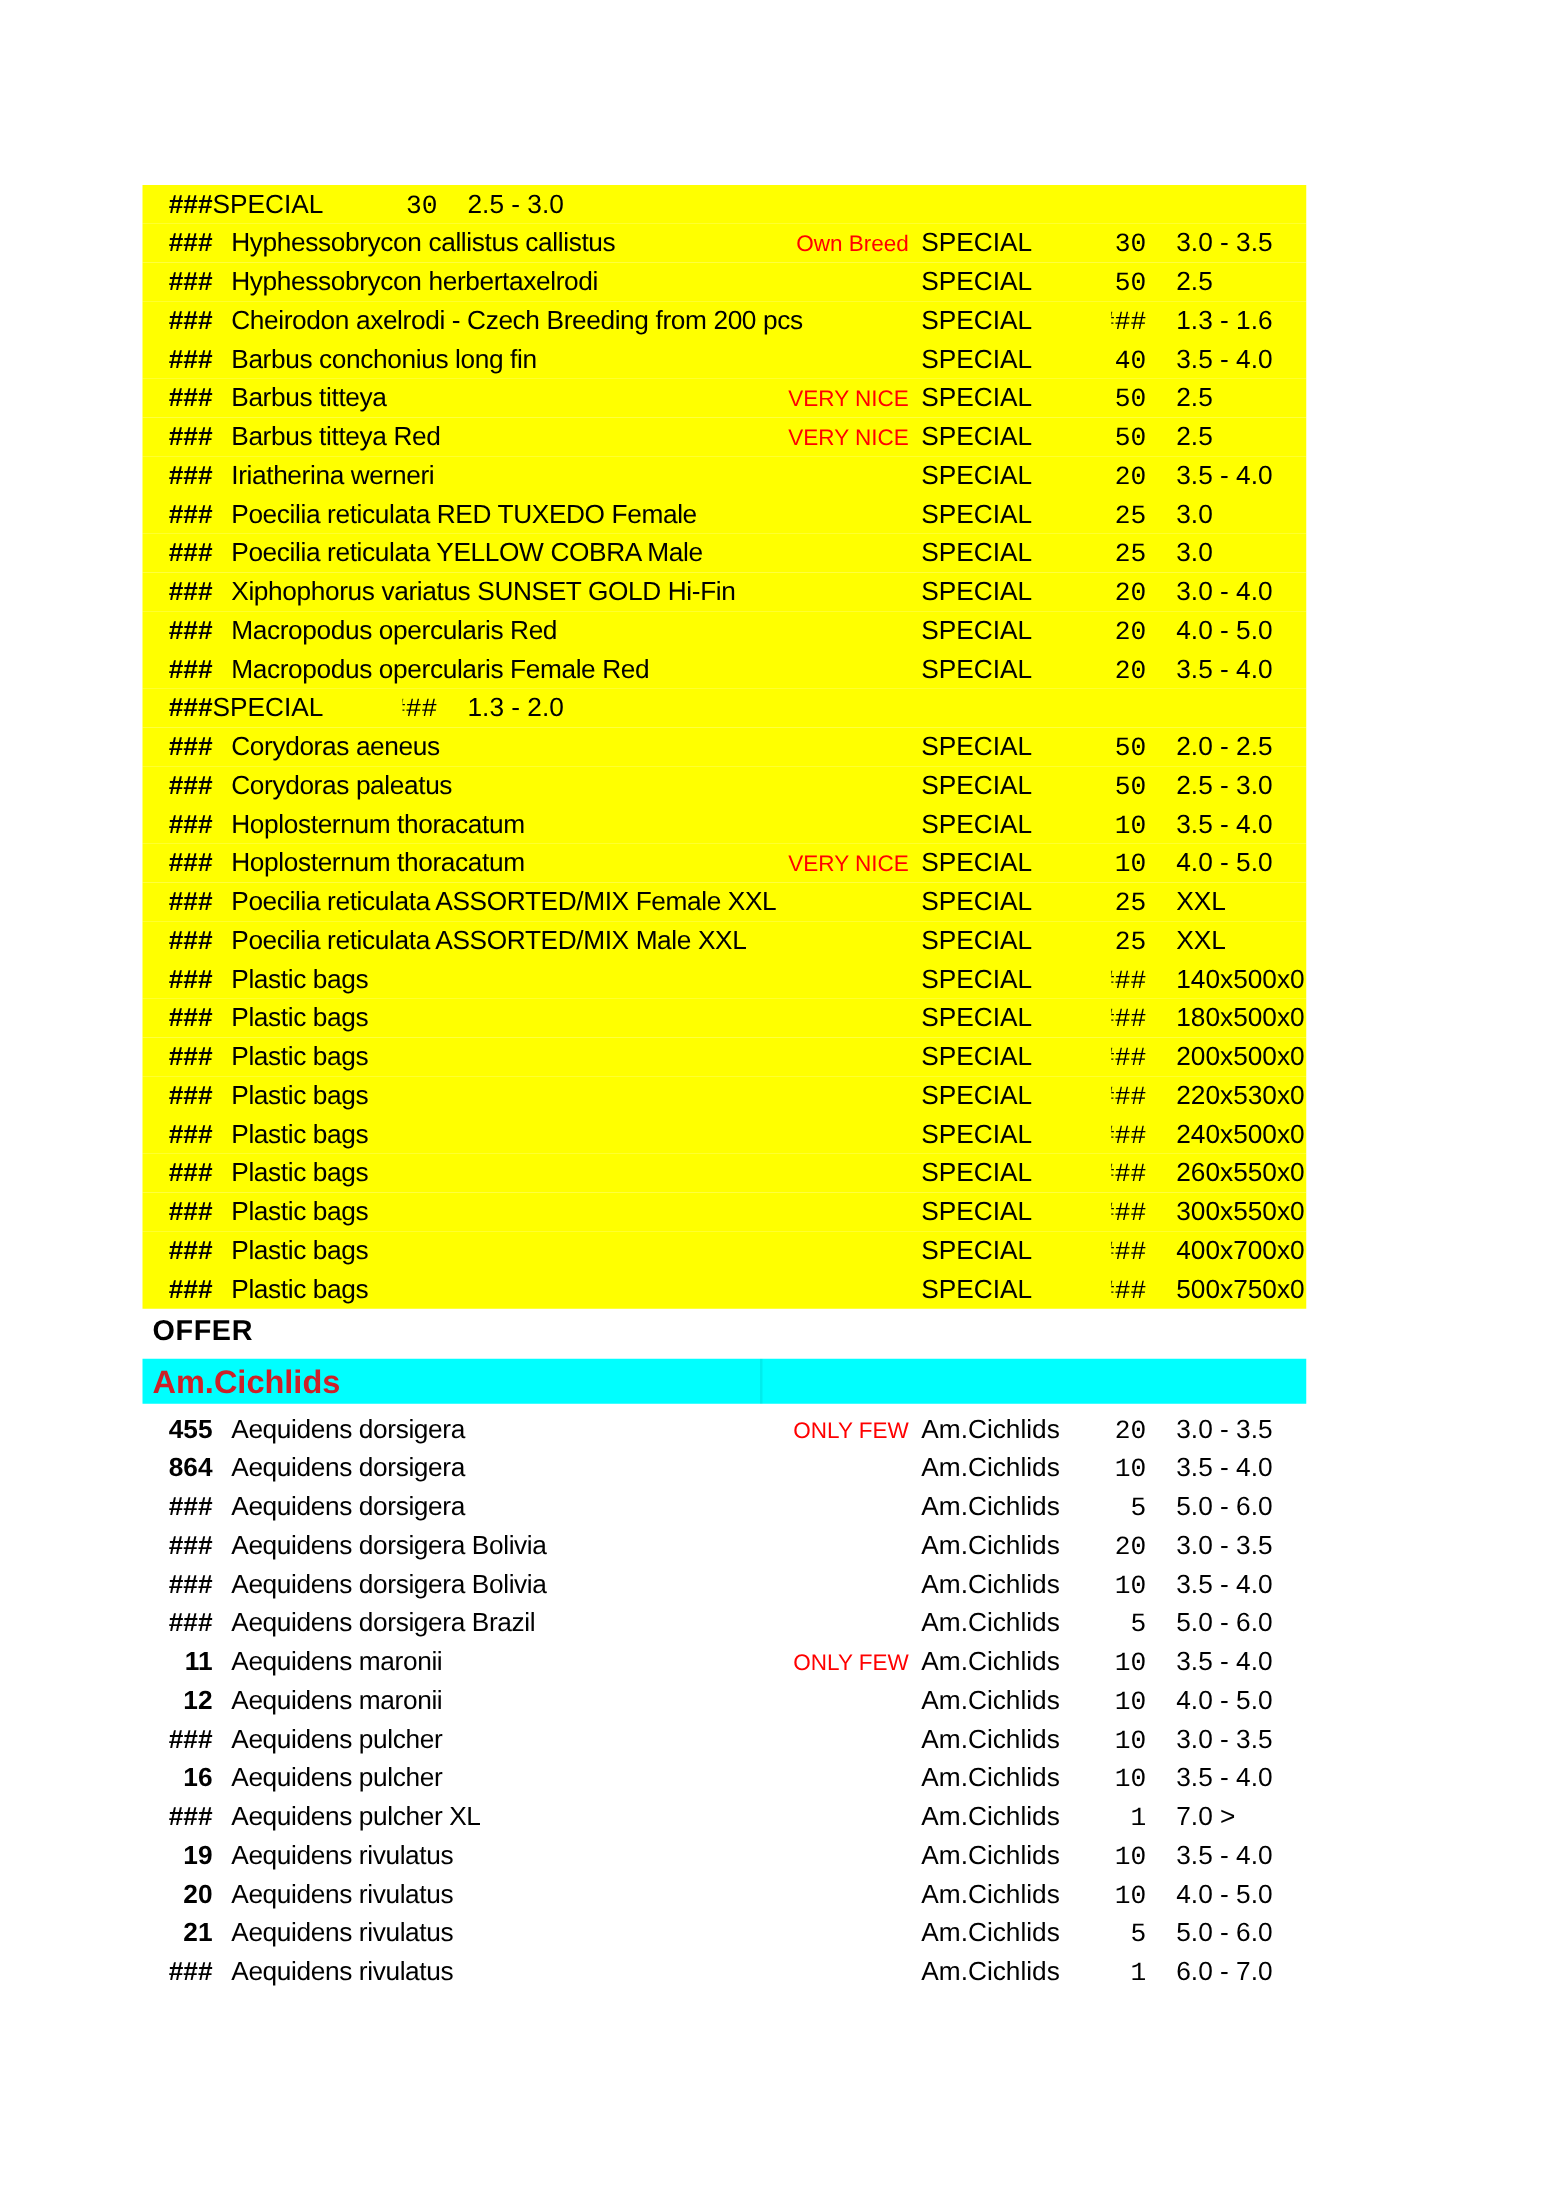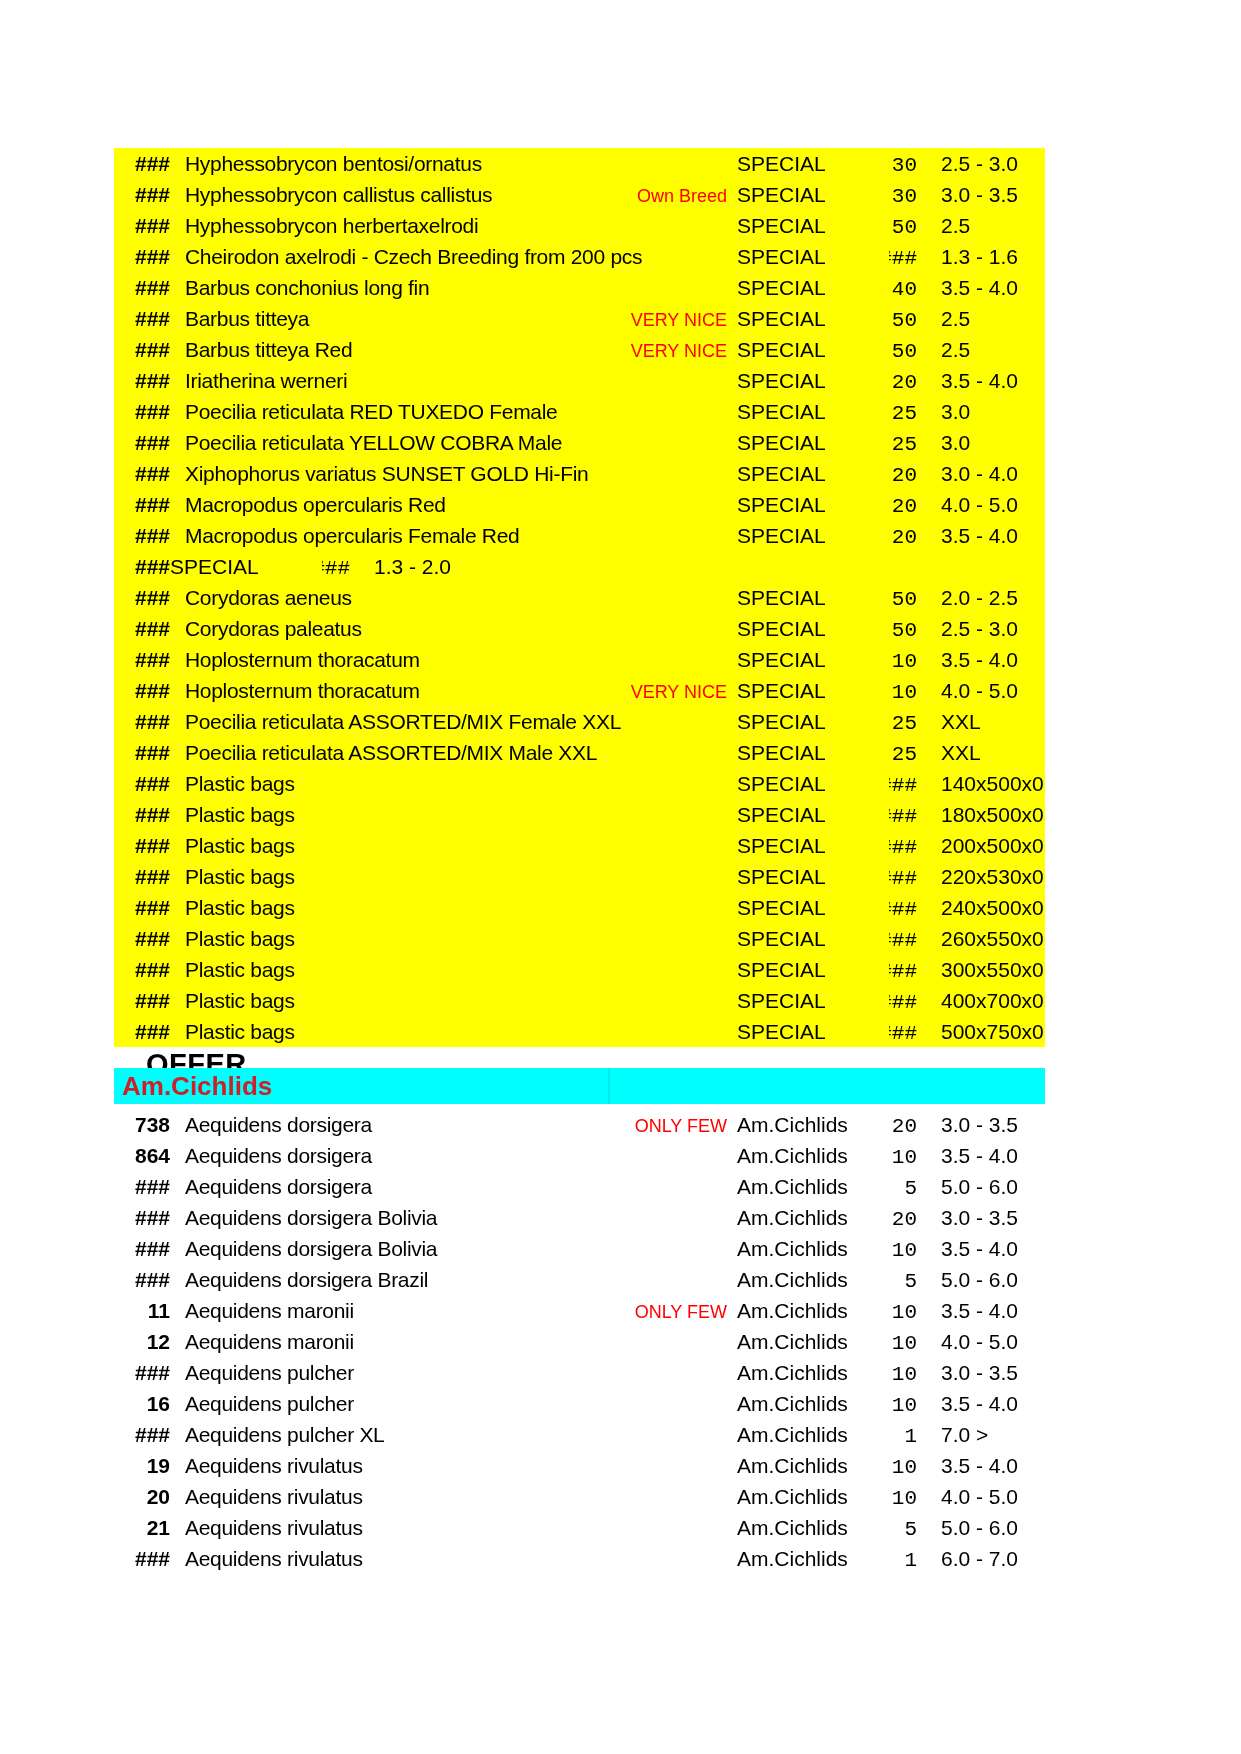--- a/index.html
+++ b/index.html
@@ -60,27 +60,26 @@
     width:28px;
     overflow:hidden;
     direction:rtl;
     vertical-align:bottom;
   }
   .row .size{
     flex:1 1 auto;
     margin-left:24px;
   }
   .offer{
-    height:21px;
+    height:40px;
     line-height:34px;
-    font-size:29px;
+    font-size:23px;
     font-weight:bold;
     padding-left:8px;
     letter-spacing:0.5px;
-    margin-left:24px;
   }
   .group-header{
     position:relative;
     height:36px;
     line-height:36px;
     font-size:26px;
     font-weight:bold;
     padding-left:8px;
     margin-bottom:5px;
   }
@@ -92,24 +91,20 @@
 </style>
 </head>
 <body>
 
 <div class="page">
   <div class="sheet">
 
     <section class="special-block" id="special-rows">
         <div class="row" style="background: rgb(255, 255, 0);">
     <span class="id">###</span>
-    <span class="species-wrap">
-      <span class="species">Hyphessobrycon bentosi/ornatus</span>
-
-    </span>
     <span class="category">SPECIAL</span>
     <span class="qty">30</span>
     <span class="size">2.5 - 3.0</span>
   </div>
         <div class="row" style="background: rgb(255, 255, 0);">
     <span class="id">###</span>
     <span class="species-wrap">
       <span class="species">Hyphessobrycon callistus callistus</span>
       <span class="note" style="color: rgb(255, 0, 0);">Own Breed</span>
     </span>
@@ -387,21 +382,21 @@
 
     <div class="offer">OFFER</div>
 
     <div class="group-header" id="group-header" style="background: rgb(0, 255, 255); color: rgb(204, 33, 40);">
       <span>Am.Cichlids</span>
       <span class="cell-divider" id="header-divider" style="background: rgba(0, 0, 0, 0.07);"></span>
     </div>
 
     <section class="list-block" id="cichlid-rows">
         <div class="row">
-    <span class="id">738</span>
+    <span class="id">455</span>
     <span class="species-wrap">
       <span class="species">Aequidens dorsigera</span>
       <span class="note" style="color: rgb(255, 0, 0);">ONLY FEW</span>
     </span>
     <span class="category">Am.Cichlids</span>
     <span class="qty">20</span>
     <span class="size">3.0 - 3.5</span>
   </div>
         <div class="row">
     <span class="id">864</span>

